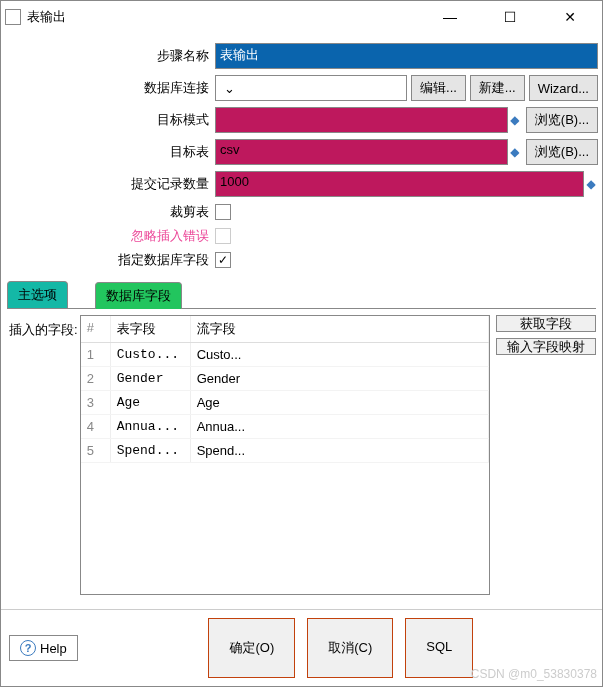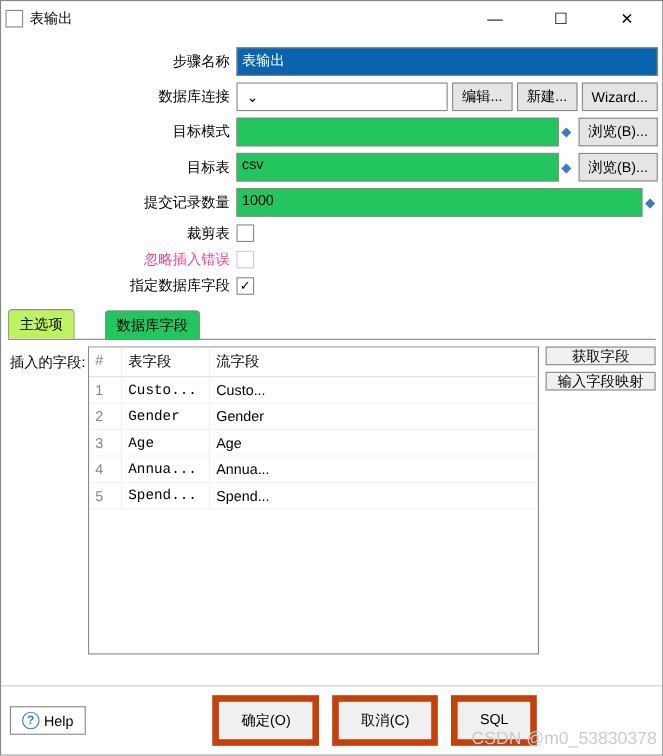--- a/index.html
+++ b/index.html
@@ -7,52 +7,52 @@
     .window { border: 1px solid #888; width: 603px; height: 687px; display: flex; flex-direction: column; background: #fff; }
     .titlebar { height: 32px; display: flex; align-items: center; padding: 0 4px; }
     .title-icon { width: 16px; height: 16px; margin-right: 6px; border: 1px solid #888; display:inline-block; }
     .title-text { flex: 1; }
     .winbtns { display: flex; gap: 24px; margin-right: 10px; }
     .winbtn { width: 36px; text-align: center; cursor: default; font-size: 14px; }
     .form-area { padding: 10px 4px 6px 4px; }
     .row { display: flex; align-items: center; margin-bottom: 6px; }
     .lbl { width: 210px; text-align: right; padding-right: 6px; color: #000; }
     .lbl.disabled { color: #ec4899; }
-    .input { border: 1px solid #888; height: 26px; padding: 2px 4px; background: #22c55e; }
+    .input { border: 1px solid #888; height: 26px; padding: 2px 4px; background: #be185d; }
     .selected-input { background: #0a64ad; color: #fff; }
     .flex1 { flex: 1; }
     .btn { border: 1px solid #888; background: #e5e5e5; height: 26px; padding: 0 8px; margin-left: 4px; cursor: default; display: flex; align-items: center; }
     .diamond { width: 14px; color: #3b7bbf; font-size: 12px; text-align: center; cursor: default; }
     .select { border: 1px solid #888; height: 26px; display: flex; align-items: center; padding: 0 4px; flex: 1; position: relative; }
     .select .sel-text { flex: 1; }
     .select .chev { padding: 0 4px; }
     .checkbox { width: 16px; height: 16px; border: 1px solid #888; display: inline-flex; align-items: center; justify-content: center; font-size: 12px; }
     .checkbox.disabled { border-color: #ccc; }
     .tabs { display: flex; border-bottom: 1px solid #888; margin: 0 6px; }
-    .tab { padding: 4px 10px; border: 1px solid #888; border-bottom: none; margin-right: -1px; background: #bef264; border-radius: 4px 4px 0 0; cursor: default; }
+    .tab { padding: 4px 10px; border: 1px solid #888; border-bottom: none; margin-right: -1px; background: #14b8a6; border-radius: 4px 4px 0 0; cursor: default; }
     .tab.active { background: #22c55e; position: relative; top: 1px; margin-left: 28px; }
     .tab-body { margin: 6px; border: none; display:flex; flex-direction:row; flex:1; }
     .fields-label { margin: 6px 2px; }
     .fields-row { display: flex; gap: 6px; flex:1; }
     .table-wrap { flex: 1; border: 1px solid #888; height: 280px; display: flex; flex-direction: column; }
     .thead, .trow { display: flex; }
     .thead { border-bottom: 1px solid #ddd; background: #fff; }
     .th, .td { padding: 4px 6px; border-right: 1px solid #eee; }
     .col-n { width: 30px; color: #888;}
     .col-tf { width: 80px; font-family: Liberation Mono, monospace; }
     .col-sf { flex: 1; }
     .trow { border-bottom: 1px solid #f3f3f3; }
     .side-btns { width: 100px; display: flex; flex-direction: column; gap: 6px; }
     .side-btn { border: 1px solid #888; background: #f0f0f0; height: 17px; display: flex; align-items: center; justify-content: center; cursor: default; }
     .footer { display: flex; align-items: center; padding: 8px; border-top: 1px solid #ccc; gap: 10px; }
     .help { display: flex; align-items: center; gap: 4px; border: 1px solid #888; padding: 4px 10px; cursor: default; }
     .help-icon { width: 16px; height: 16px; border-radius: 50%; border: 1px solid #3b7bbf; color: #3b7bbf; display: inline-flex; align-items: center; justify-content: center; font-size: 11px; font-weight: bold; }
     .footer-btns { flex: 1; display: flex; justify-content: center; gap: 12px; }
-    .footer-btn { border: 6px solid #c2410c; background: #f0f0f0; padding: 8px 20px; cursor: default; }
-    .watermark { position: absolute; right: 6px; bottom: 6px; color: #ccc; font-size: 16px; pointer-events: none; }
+    .footer-btn { border: 1px solid #c2410c; background: #f0f0f0; padding: 20px 20px; cursor: default; }
+    .watermark { position: absolute; right: 6px; bottom: 6px; color: #ccc; font-size: 12px; pointer-events: none; }
     .content { flex: 1; display: flex; flex-direction: column; overflow: hidden; }
   </style>
 </head>
 <body>
 
 <div class="window">
   <div class="titlebar">
     <span class="title-icon"></span>
     <span class="title-text">表输出</span>
     <div class="winbtns">

